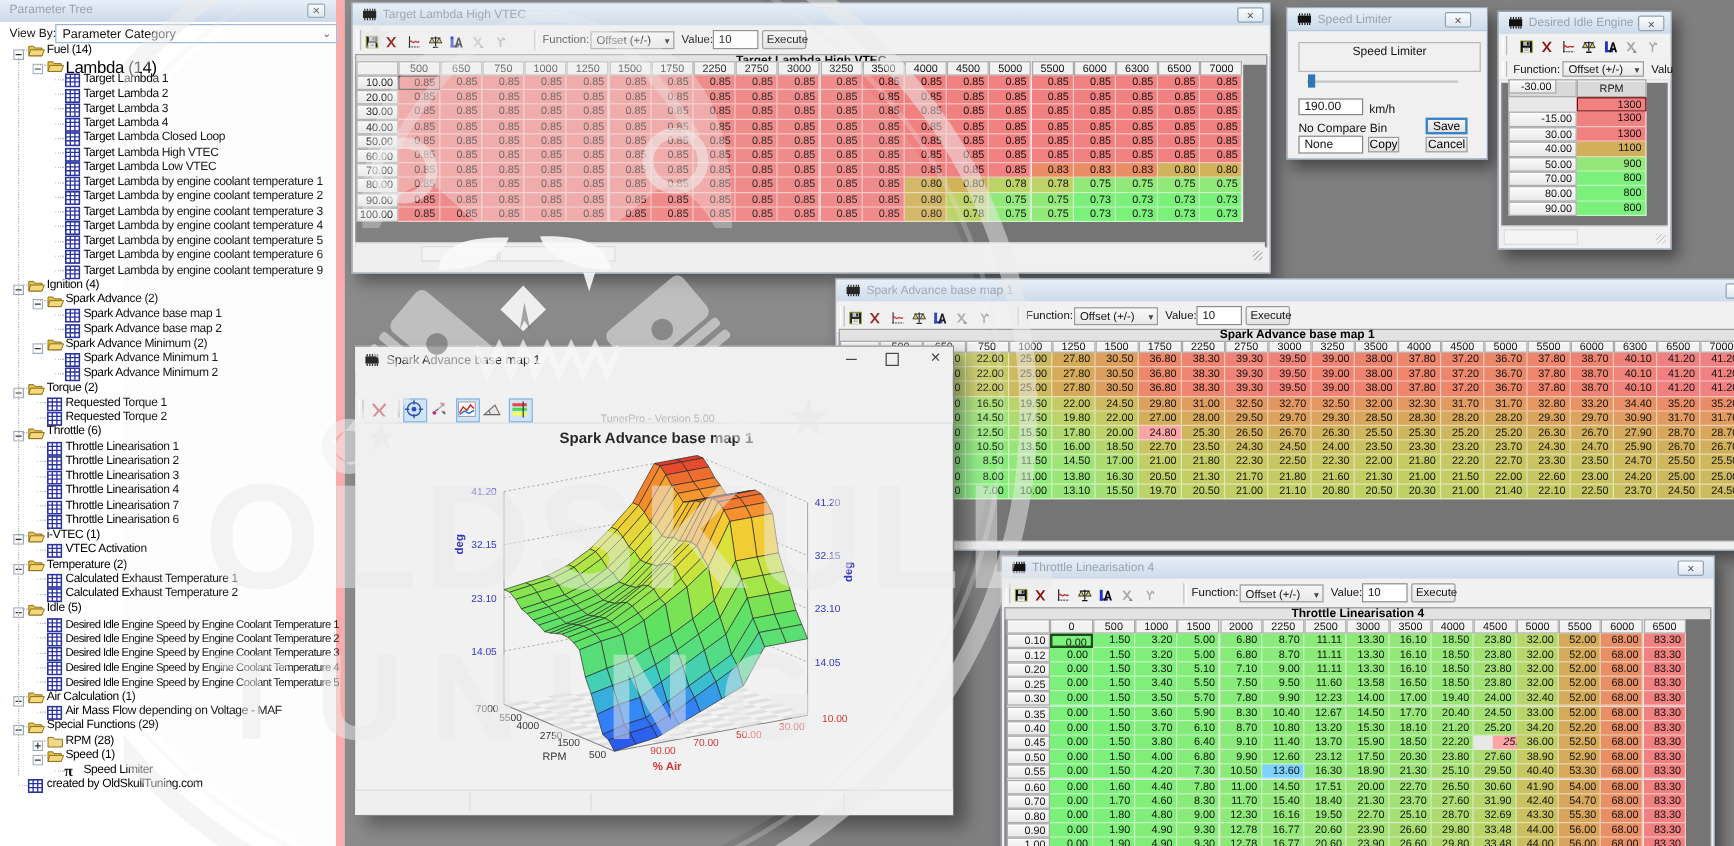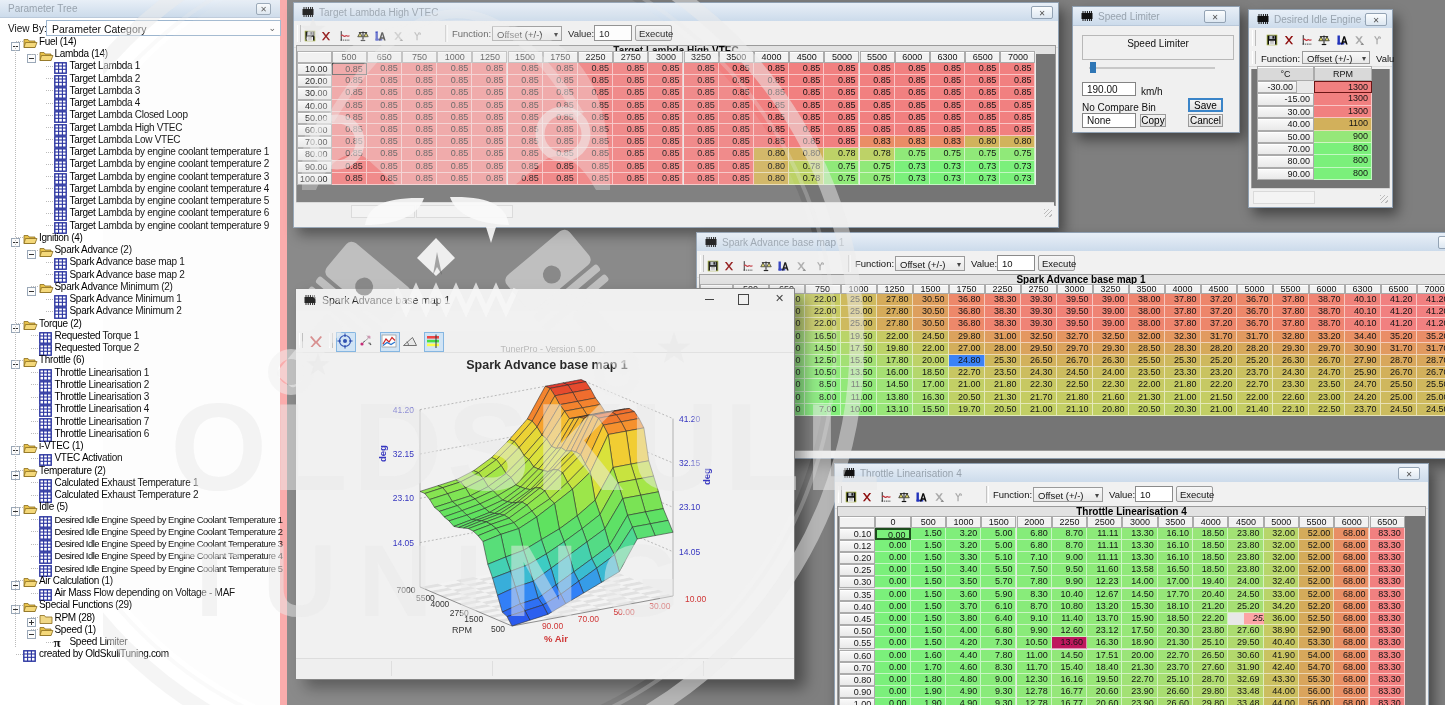--- a/index.html
+++ b/index.html
@@ -39,21 +39,21 @@
       </svg></div>
     <div style="position:absolute;left:39px;top:35.8px;font-size:10px;letter-spacing:-0.3px;color:#000;white-space:nowrap">Fuel (14)</div>
     <div style="position:absolute;left:26.5px;top:49.1px"><svg width="9" height="9" viewBox="0 0 9 9">
         <rect x="0.5" y="0.5" width="8" height="8" fill="#fcfcfc" stroke="#9aa8b8" stroke-width="1"></rect>
         <line x1="2" y1="4.5" x2="7" y2="4.5" stroke="#333" stroke-width="1"></line>
       </svg></div>
     <div style="position:absolute;left:38.5px;top:47.6px"><svg width="15" height="12" viewBox="0 0 15 12">
         <path d="M1 2.5 L5 2.5 L6 4 L12 4 L12 10.5 L1 10.5 Z" fill="#e8c24a" stroke="#8a6d1f" stroke-width="0.8"></path>
         <path d="M2.5 5.5 L14 5.5 L12 10.5 L1 10.5 Z" fill="#f4d87a" stroke="#8a6d1f" stroke-width="0.8"></path>
       </svg></div>
-    <div style="position:absolute;left:54.5px;top:48.0px;font-size:10px;letter-spacing:-0.3px;color:#000;white-space:nowrap">Lambda (14)</div>
+    <div style="position:absolute;left:54.5px;top:48.0px;font-size:14px;letter-spacing:-0.3px;color:#000;white-space:nowrap">Lambda (14)</div>
     <div style="position:absolute;left:53.5px;top:60.4px"><svg width="13" height="12" viewBox="0 0 13 12">
         <rect x="0.8" y="0.8" width="11.4" height="10.4" fill="#fff" stroke="#2a34a0" stroke-width="1.4"></rect>
         <line x1="0.8" y1="4" x2="12.2" y2="4" stroke="#2a34a0" stroke-width="1.1"></line>
         <line x1="0.8" y1="7.3" x2="12.2" y2="7.3" stroke="#2a34a0" stroke-width="1.1"></line>
         <line x1="4.6" y1="0.8" x2="4.6" y2="11.2" stroke="#2a34a0" stroke-width="1.1"></line>
         <line x1="8.4" y1="0.8" x2="8.4" y2="11.2" stroke="#2a34a0" stroke-width="1.1"></line>
       </svg></div>
     <div style="position:absolute;left:69.5px;top:60.3px;font-size:10px;letter-spacing:-0.3px;color:#000;white-space:nowrap">Target Lambda 1</div>
     <div style="position:absolute;left:53.5px;top:72.7px"><svg width="13" height="12" viewBox="0 0 13 12">
         <rect x="0.8" y="0.8" width="11.4" height="10.4" fill="#fff" stroke="#2a34a0" stroke-width="1.4"></rect>
@@ -905,21 +905,21 @@
       <div style="position:absolute;left:53px;top:1.5px;width:68px;height:13.5px;background:linear-gradient(#f8f8f8,#e8e8e8);border:1px solid #9a9a9a;box-sizing:border-box">
         <div class="lbl" style="left:4px;top:1.5px">Offset (+/-)</div>
         <div style="position:absolute;right:3px;top:2px;font-size:8px;color:#444">▾</div>
       </div>
       <div class="lbl" style="left:127px;top:3.5px">Valu</div>
     </div>
     <div class="gray" style="left:2px;top:59px;right:2px;height:121px"></div>
     <div style="position:absolute;left:8px;top:56px;width:115px;height:114.2px;background:#e8e8e8"></div>
     <div class="hc" style="left:8px;top:56px;width:57px;height:15px;line-height:14px;background:#d9d9d9">°C</div>
     <div class="hc" style="left:65px;top:56px;width:58px;height:15px;line-height:14px;background:#d9d9d9">RPM</div>
-    <div class="hc rl" style="left:8px;top:71.0px;width:40px;height:12.4px;line-height:11.4px">-30.00</div>
+    <div class="hc rl" style="left:8px;top:56px;width:40px;height:12.4px;line-height:11.4px">-30.00</div>
     <div class="dc" style="left:65px;top:71.0px;width:58px;height:12.4px;line-height:11.4px;background:rgb(241,128,128);border:1.5px solid #6b1515;">1300</div>
     <div class="hc rl" style="left:8px;top:83.4px;width:57px;height:12.4px;line-height:11.4px">-15.00</div>
     <div class="dc" style="left:65px;top:83.4px;width:58px;height:12.4px;line-height:11.4px;background:rgb(241,128,128);">1300</div>
     <div class="hc rl" style="left:8px;top:95.8px;width:57px;height:12.4px;line-height:11.4px">30.00</div>
     <div class="dc" style="left:65px;top:95.8px;width:58px;height:12.4px;line-height:11.4px;background:rgb(241,128,128);">1300</div>
     <div class="hc rl" style="left:8px;top:108.2px;width:57px;height:12.4px;line-height:11.4px">40.00</div>
     <div class="dc" style="left:65px;top:108.2px;width:58px;height:12.4px;line-height:11.4px;background:rgb(210,176,91);">1100</div>
     <div class="hc rl" style="left:8px;top:120.6px;width:57px;height:12.4px;line-height:11.4px">50.00</div>
     <div class="dc" style="left:65px;top:120.6px;width:58px;height:12.4px;line-height:11.4px;background:rgb(149,231,121);">900</div>
     <div class="hc rl" style="left:8px;top:133.0px;width:57px;height:12.4px;line-height:11.4px">70.00</div>
@@ -1133,21 +1133,21 @@
     <div class="dc" style="left:647.5px;top:109.8px;width:36.0px;height:12.2px;line-height:11.2px;background:rgb(223,158,95);">30.90</div>
     <div class="dc" style="left:683.5px;top:109.8px;width:36.0px;height:12.2px;line-height:11.2px;background:rgb(225,154,96);">31.70</div>
     <div class="dc" style="left:719.5px;top:109.8px;width:36.0px;height:12.2px;line-height:11.2px;background:rgb(225,154,96);">31.70</div>
     <div class="hc rl" style="left:3px;top:122.0px;width:32.5px;height:12.2px;line-height:11.2px">60.00</div>
     <div class="dc" style="left:35.5px;top:122.0px;width:36.0px;height:12.2px;line-height:11.2px;background:rgb(137,235,122);">9.00</div>
     <div class="dc" style="left:71.5px;top:122.0px;width:36.0px;height:12.2px;line-height:11.2px;background:rgb(144,233,121);">11.00</div>
     <div class="dc" style="left:107.5px;top:122.0px;width:36.0px;height:12.2px;line-height:11.2px;background:rgb(150,231,121);">12.50</div>
     <div class="dc" style="left:143.5px;top:122.0px;width:36.0px;height:12.2px;line-height:11.2px;background:rgb(163,224,116);">15.50</div>
     <div class="dc" style="left:179.5px;top:122.0px;width:36.0px;height:12.2px;line-height:11.2px;background:rgb(176,217,110);">17.80</div>
     <div class="dc" style="left:215.5px;top:122.0px;width:36.0px;height:12.2px;line-height:11.2px;background:rgb(189,210,104);">20.00</div>
-    <div class="dc" style="left:251.5px;top:122.0px;width:36.0px;height:12.2px;line-height:11.2px;background:#3b82f6;">24.80</div>
+    <div class="dc" style="left:251.5px;top:122.0px;width:36.0px;height:12.2px;line-height:11.2px;background:#fca5a5;">24.80</div>
     <div class="dc" style="left:287.5px;top:122.0px;width:36.0px;height:12.2px;line-height:11.2px;background:rgb(206,184,93);">25.30</div>
     <div class="dc" style="left:323.5px;top:122.0px;width:36.0px;height:12.2px;line-height:11.2px;background:rgb(210,177,92);">26.50</div>
     <div class="dc" style="left:359.5px;top:122.0px;width:36.0px;height:12.2px;line-height:11.2px;background:rgb(210,176,91);">26.70</div>
     <div class="dc" style="left:395.5px;top:122.0px;width:36.0px;height:12.2px;line-height:11.2px;background:rgb(209,178,92);">26.30</div>
     <div class="dc" style="left:431.5px;top:122.0px;width:36.0px;height:12.2px;line-height:11.2px;background:rgb(207,183,93);">25.50</div>
     <div class="dc" style="left:467.5px;top:122.0px;width:36.0px;height:12.2px;line-height:11.2px;background:rgb(206,184,93);">25.30</div>
     <div class="dc" style="left:503.5px;top:122.0px;width:36.0px;height:12.2px;line-height:11.2px;background:rgb(206,184,94);">25.20</div>
     <div class="dc" style="left:539.5px;top:122.0px;width:36.0px;height:12.2px;line-height:11.2px;background:rgb(206,184,94);">25.20</div>
     <div class="dc" style="left:575.5px;top:122.0px;width:36.0px;height:12.2px;line-height:11.2px;background:rgb(209,178,92);">26.30</div>
     <div class="dc" style="left:611.5px;top:122.0px;width:36.0px;height:12.2px;line-height:11.2px;background:rgb(210,176,91);">26.70</div>
@@ -1472,21 +1472,21 @@
     <div class="dc" style="left:428.6px;top:161.1px;width:35.3px;height:12.2px;line-height:11.2px;background:rgb(198,203,99);">38.90</div>
     <div class="dc" style="left:463.9px;top:161.1px;width:35.3px;height:12.2px;line-height:11.2px;background:rgb(214,170,91);">52.90</div>
     <div class="dc" style="left:499.2px;top:161.1px;width:35.3px;height:12.2px;line-height:11.2px;background:rgb(232,143,101);">68.00</div>
     <div class="dc" style="left:534.5px;top:161.1px;width:35.3px;height:12.2px;line-height:11.2px;background:rgb(241,128,128);">83.30</div>
     <div class="hc rl" style="left:4px;top:173.3px;width:36.3px;height:12.2px;line-height:11.2px">0.55</div>
     <div class="dc" style="left:40.3px;top:173.3px;width:35.3px;height:12.2px;line-height:11.2px;background:rgb(123,240,123);">0.00</div>
     <div class="dc" style="left:75.6px;top:173.3px;width:35.3px;height:12.2px;line-height:11.2px;background:rgb(125,239,123);">1.50</div>
     <div class="dc" style="left:110.9px;top:173.3px;width:35.3px;height:12.2px;line-height:11.2px;background:rgb(129,238,122);">4.20</div>
     <div class="dc" style="left:146.2px;top:173.3px;width:35.3px;height:12.2px;line-height:11.2px;background:rgb(134,236,122);">7.30</div>
     <div class="dc" style="left:181.5px;top:173.3px;width:35.3px;height:12.2px;line-height:11.2px;background:rgb(139,234,121);">10.50</div>
-    <div class="dc" style="left:216.8px;top:173.3px;width:35.3px;height:12.2px;line-height:11.2px;background:#be185d;">13.60</div>
+    <div class="dc" style="left:216.8px;top:173.3px;width:35.3px;height:12.2px;line-height:11.2px;background:#7dd3fc;">13.60</div>
     <div class="dc" style="left:252.1px;top:173.3px;width:35.3px;height:12.2px;line-height:11.2px;background:rgb(148,231,121);">16.30</div>
     <div class="dc" style="left:287.4px;top:173.3px;width:35.3px;height:12.2px;line-height:11.2px;background:rgb(152,230,120);">18.90</div>
     <div class="dc" style="left:322.7px;top:173.3px;width:35.3px;height:12.2px;line-height:11.2px;background:rgb(156,228,119);">21.30</div>
     <div class="dc" style="left:358.0px;top:173.3px;width:35.3px;height:12.2px;line-height:11.2px;background:rgb(166,223,115);">25.10</div>
     <div class="dc" style="left:393.3px;top:173.3px;width:35.3px;height:12.2px;line-height:11.2px;background:rgb(176,217,110);">29.50</div>
     <div class="dc" style="left:428.6px;top:173.3px;width:35.3px;height:12.2px;line-height:11.2px;background:rgb(199,199,98);">40.40</div>
     <div class="dc" style="left:463.9px;top:173.3px;width:35.3px;height:12.2px;line-height:11.2px;background:rgb(214,169,91);">53.30</div>
     <div class="dc" style="left:499.2px;top:173.3px;width:35.3px;height:12.2px;line-height:11.2px;background:rgb(232,143,101);">68.00</div>
     <div class="dc" style="left:534.5px;top:173.3px;width:35.3px;height:12.2px;line-height:11.2px;background:rgb(241,128,128);">83.30</div>
     <div class="hc rl" style="left:4px;top:185.5px;width:36.3px;height:12.2px;line-height:11.2px">0.60</div>

